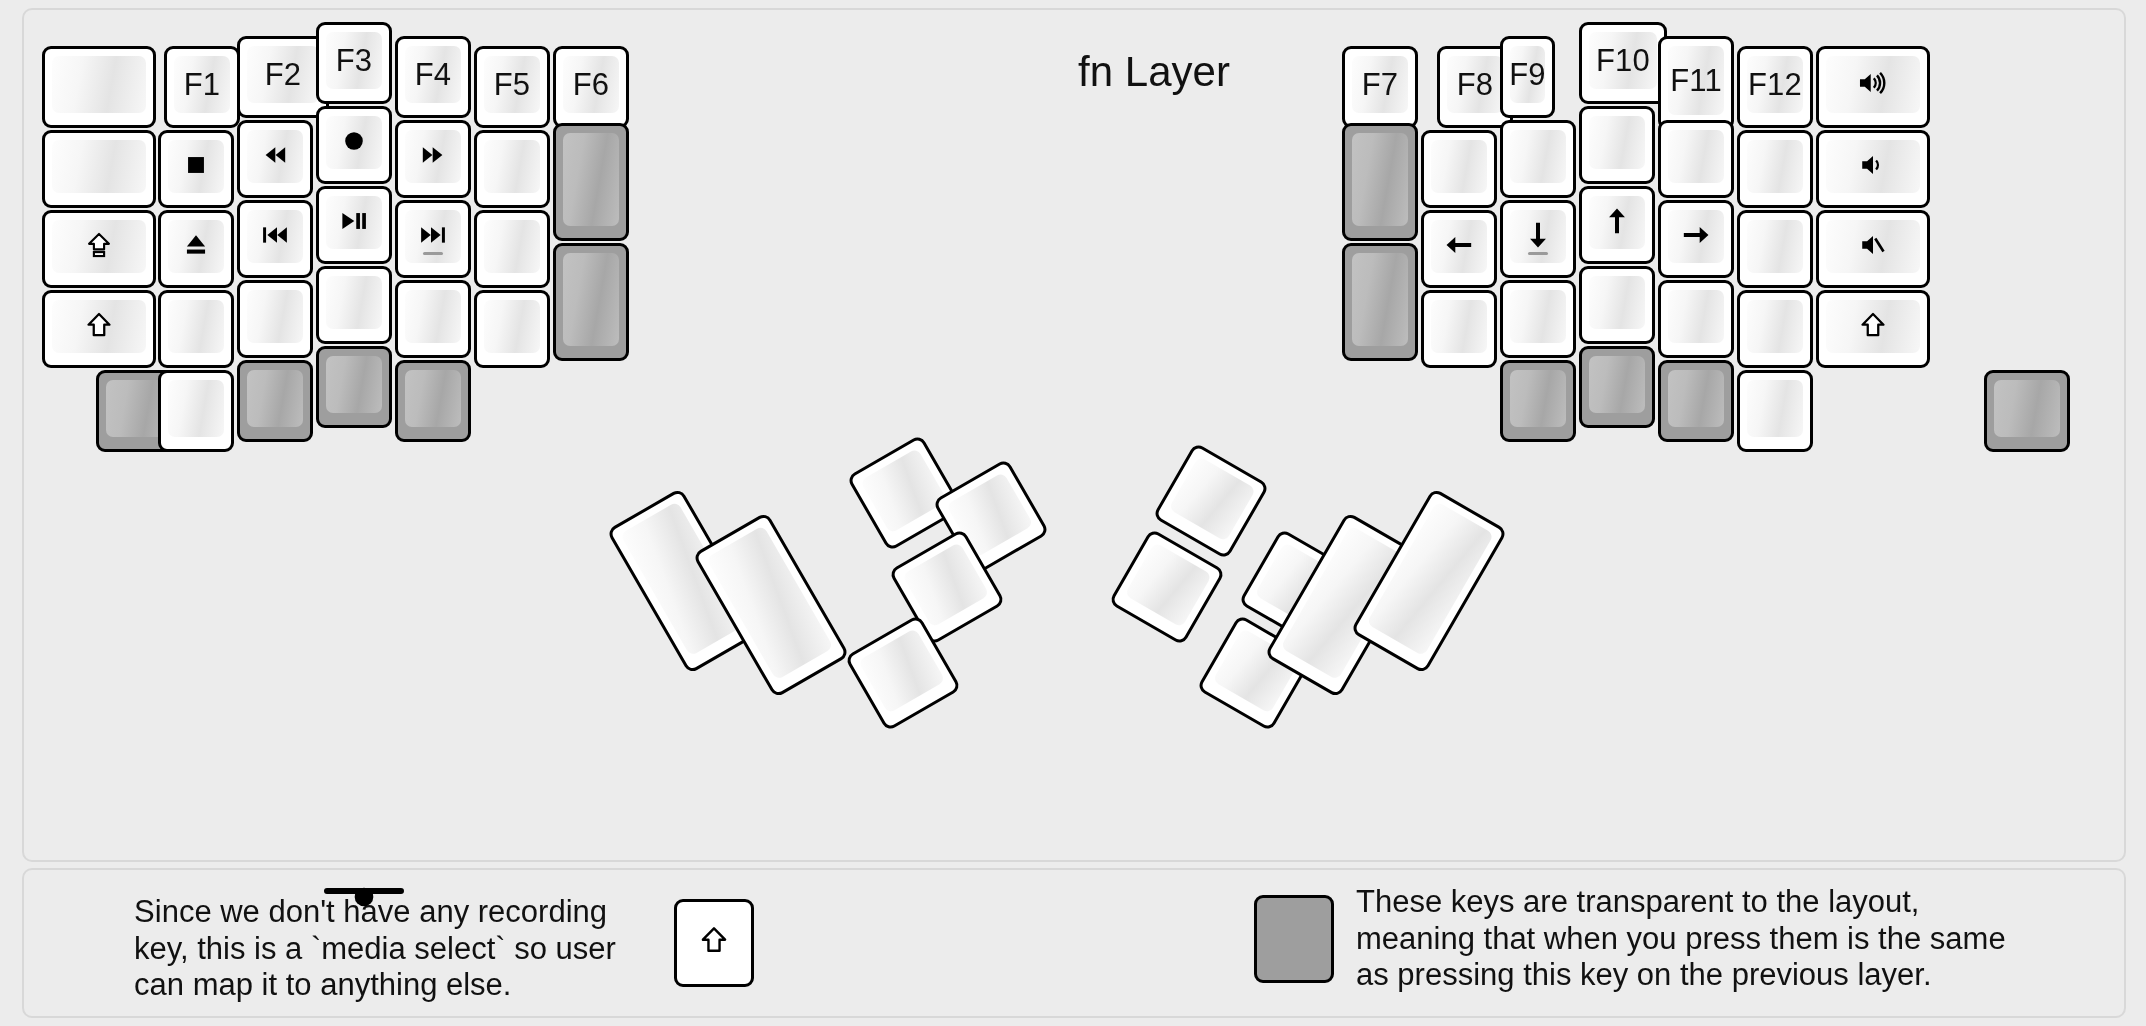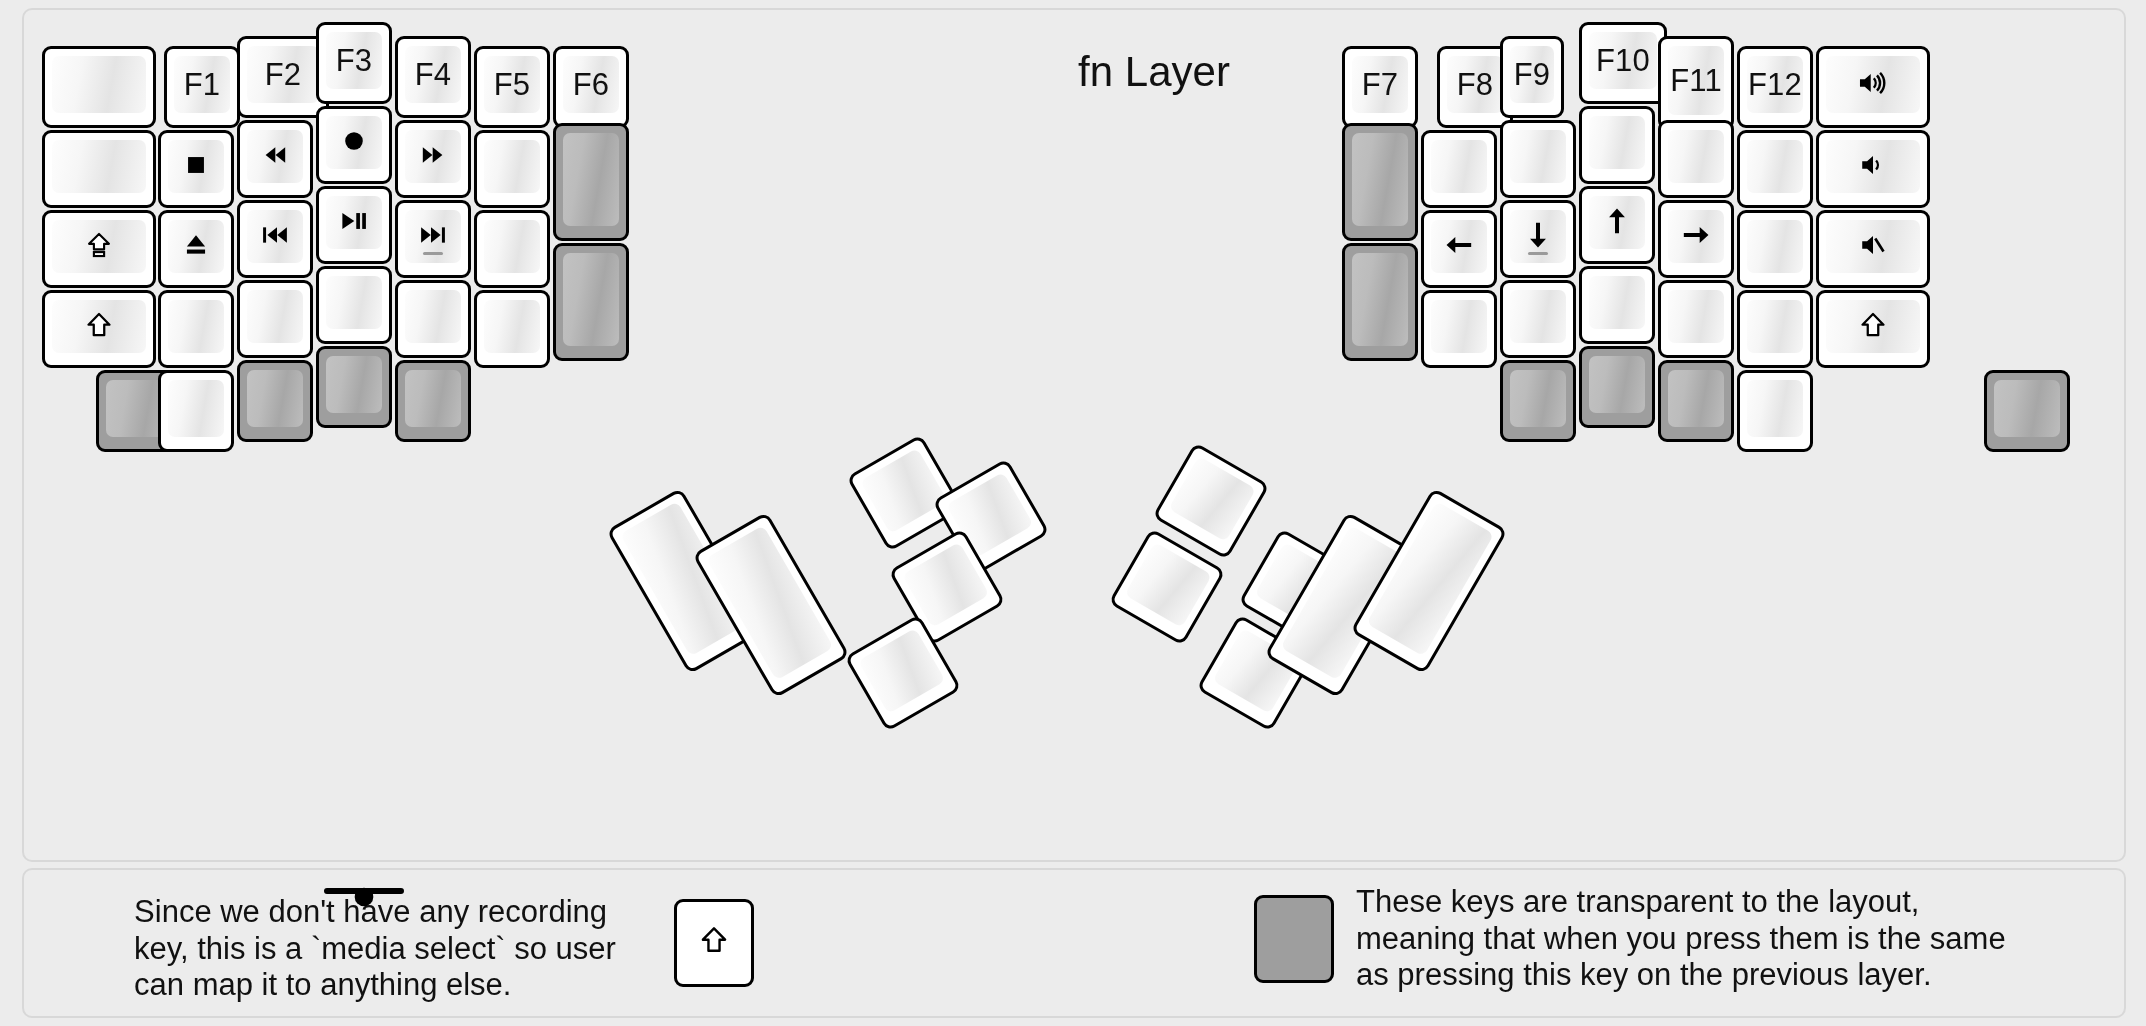--- a/index.html
+++ b/index.html
@@ -253,21 +253,21 @@
         <div class="key" style="left: 1318px; top: 36px; width: 76px; height: 82px;">
           <div class="cap">
             <span class="legend-txt">F7</span>
           </div>
         </div>
         <div class="key" style="left: 1397px; top: 36px; width: 76px; height: 82px; margin-left: 16px;">
           <div class="cap">
             <span class="legend-txt">F8</span>
           </div>
         </div>
-        <div class="key" style="left: 1476px; top: 26px; width: 64px; height: 82px;">
+        <div class="key" style="left: 1476px; top: 26px; width: 55px; height: 82px;">
           <div class="cap">
             <span class="legend-txt">F9</span>
           </div>
         </div>
         <div class="key" style="left: 1555px; top: 12px; width: 88px; height: 82px;">
           <div class="cap">
             <span class="legend-txt">F10</span>
           </div>
         </div>
         <div class="key" style="left: 1634px; top: 26px; width: 76px; height: 94px;">

